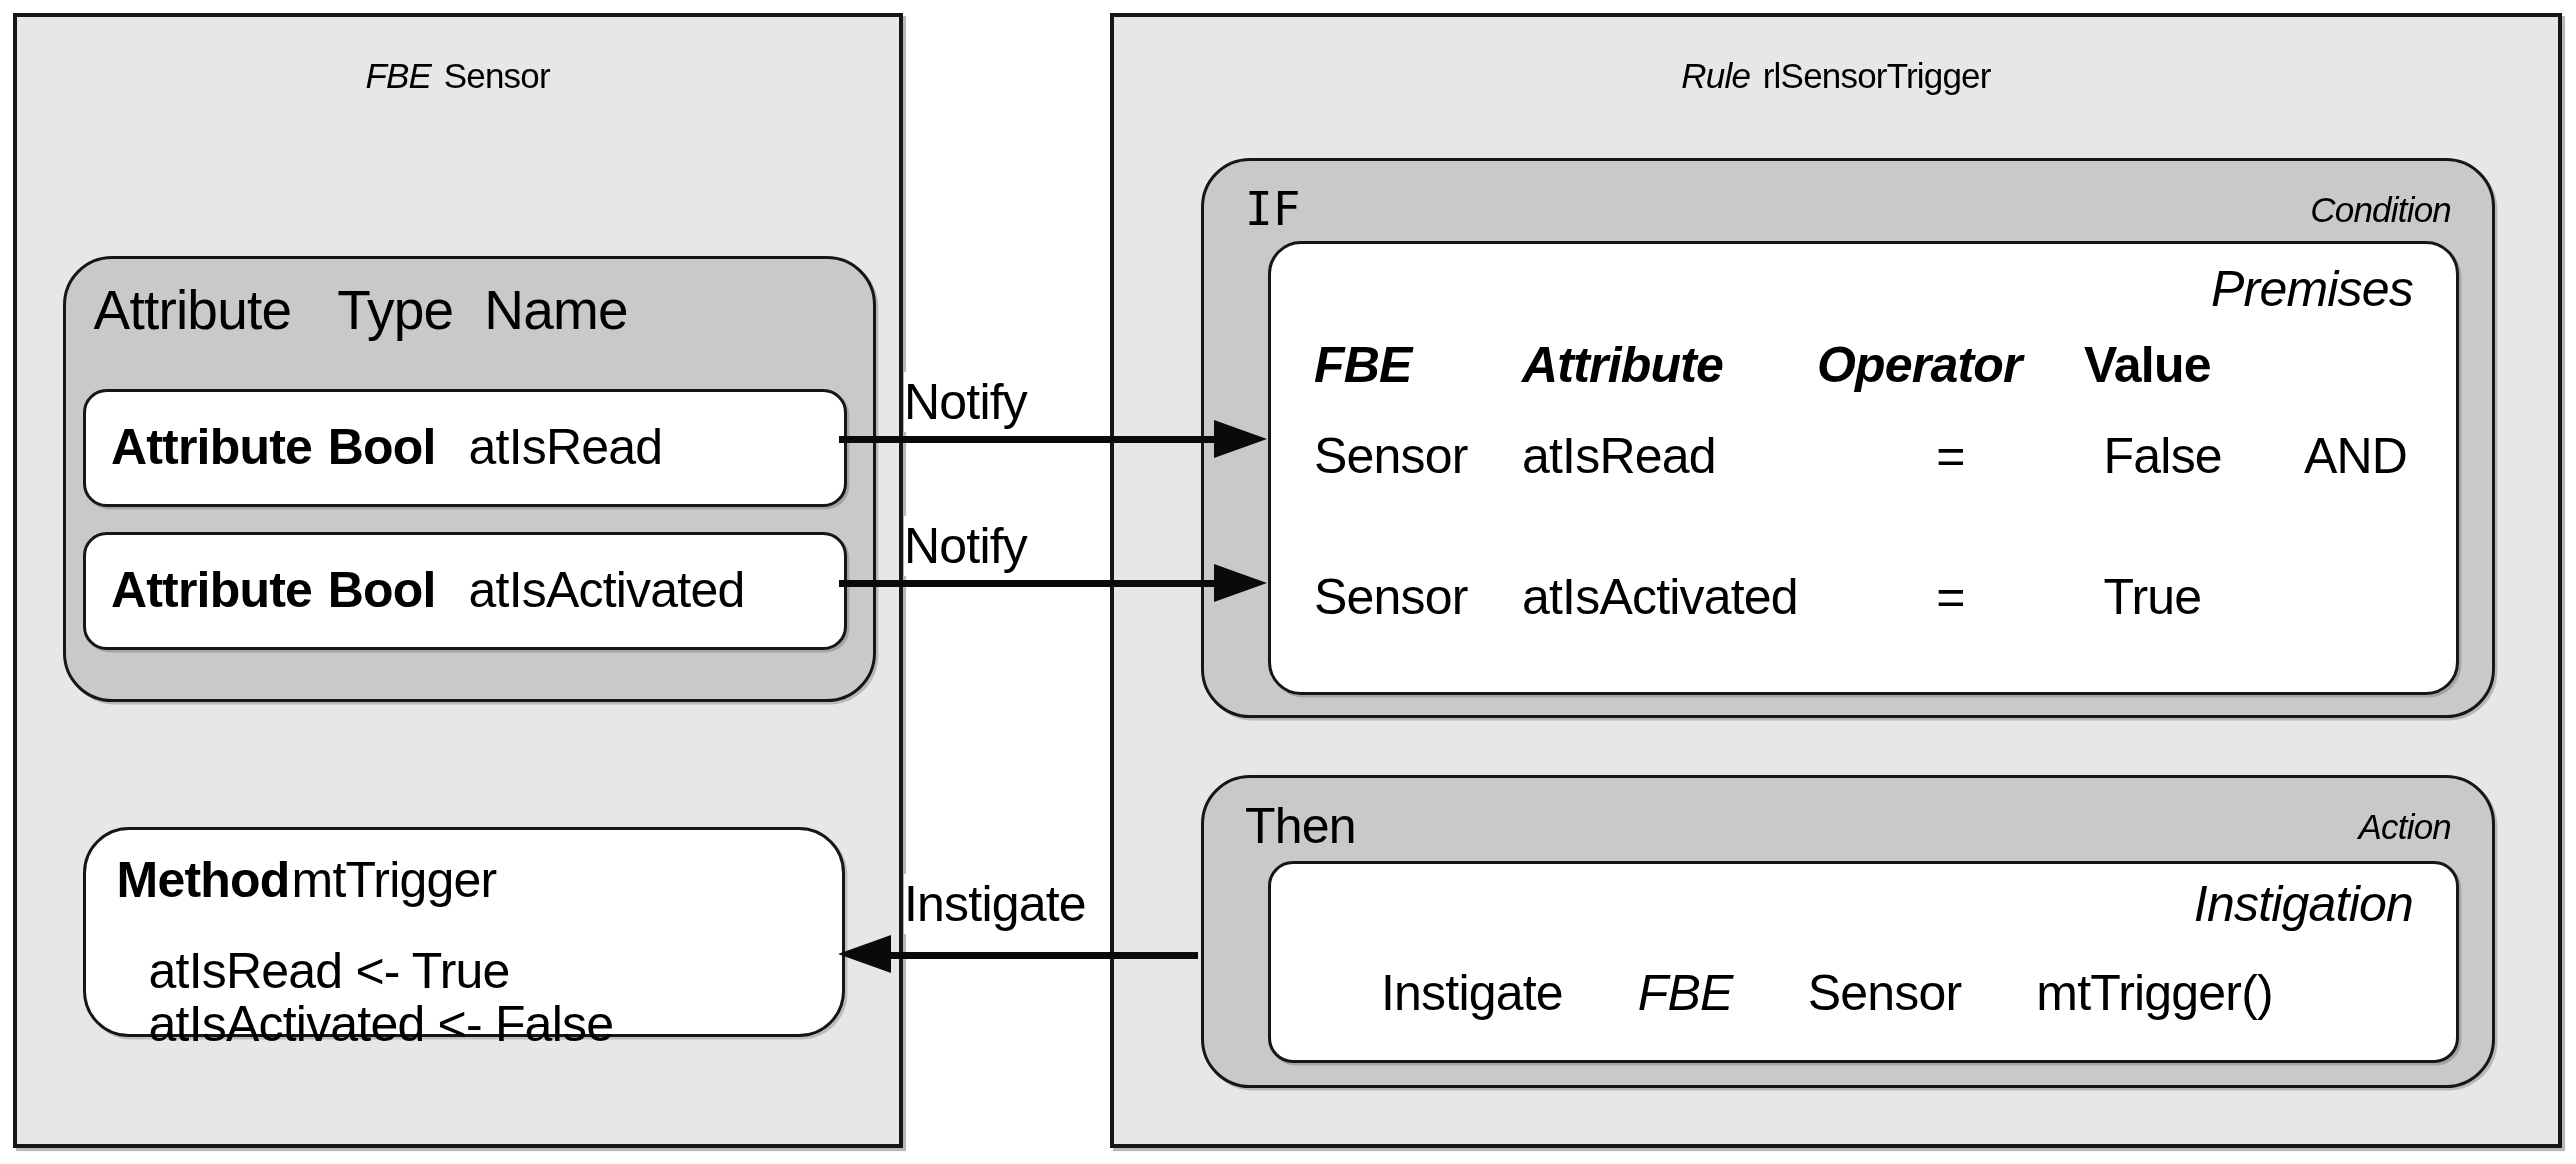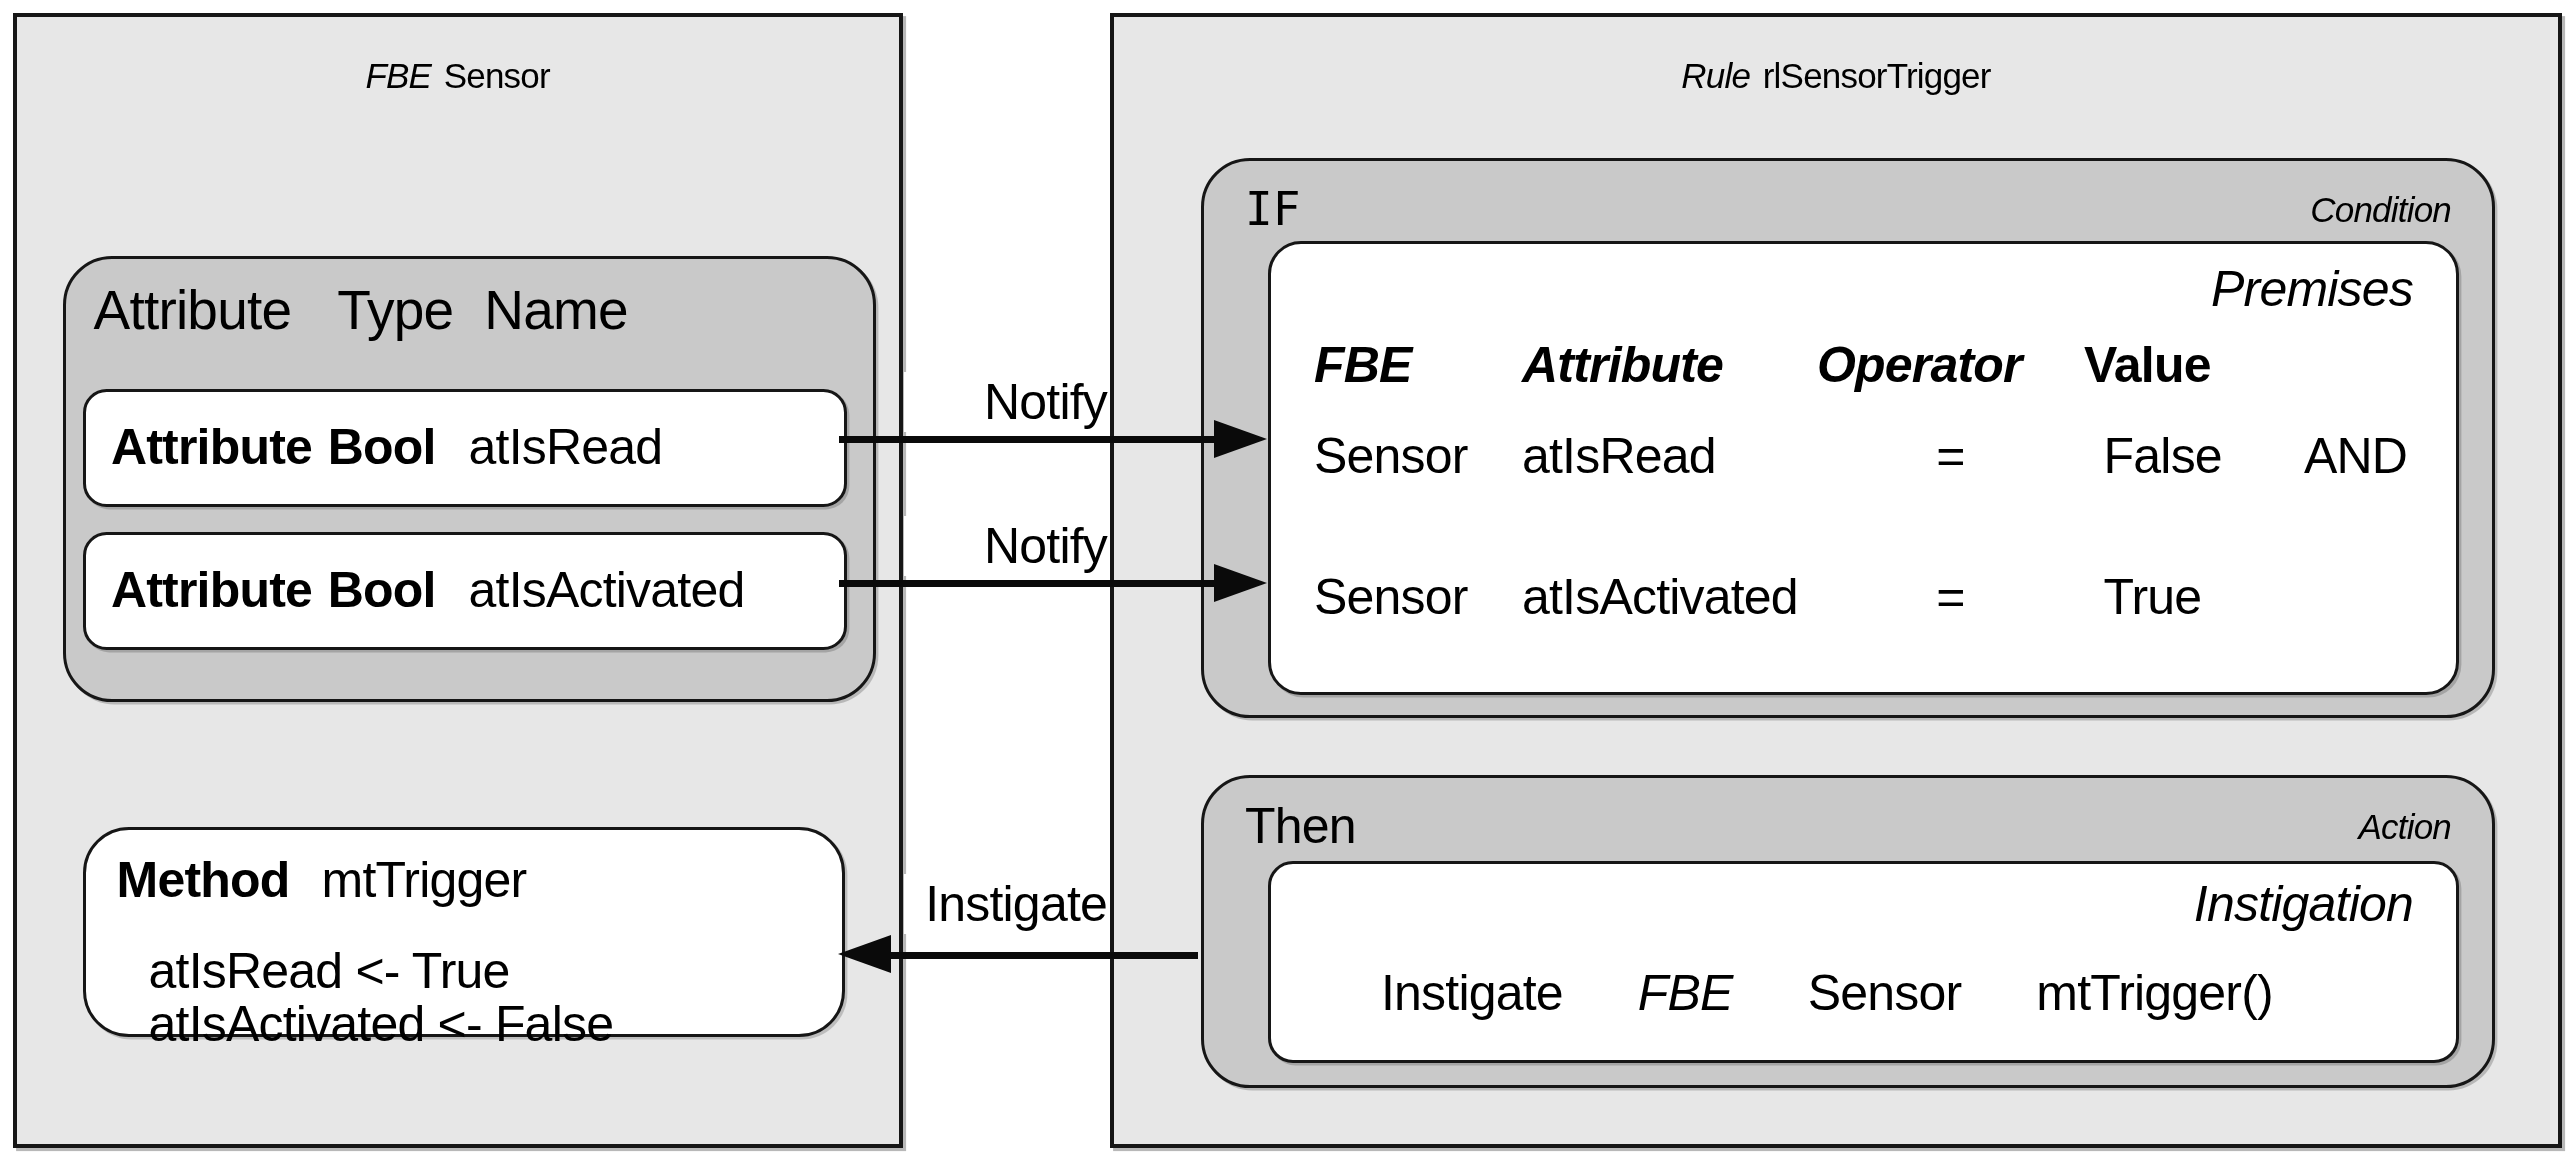--- a/index.html
+++ b/index.html
@@ -33,21 +33,21 @@
          padding-left:43px;font-size:50px;line-height:57px;align-items:center}
   .op-c{text-align:center}
   .val-ind{padding-left:19.6px}
   .inner-label{position:absolute;font-style:italic;font-size:50px;line-height:57px}
   .statement{position:absolute;display:flex;gap:75px;font-size:50px;line-height:57px}
   .hline{position:absolute;height:7px;background:var(--arrow);z-index:5}
   .ahead{position:absolute;width:0;height:0;border-top:19.6px solid transparent;
          border-bottom:19.6px solid transparent;z-index:5}
   .ahead.r{border-left:53px solid var(--arrow)}
   .ahead.l{border-right:53px solid var(--arrow)}
-  .conn-label{position:absolute;width:203px;text-align:right;font-size:50px;line-height:60px;
+  .conn-label{position:absolute;width:203px;text-align:left;font-size:50px;line-height:60px;
               background:var(--canvas-bg);z-index:6}
 </style>
 </head>
 <body>
 
 <div class="canvas">
 
   <div class="panel" style="left:12.6px;top:12.6px;width:890px;height:1135px">
 
     <div class="title">
@@ -72,21 +72,21 @@
           <span class="bold">Attribute</span>
           <span class="bold attr-type">Bool</span>
           <span class="attr-name">atIsActivated</span>
         </div>
       </div>
     </div>
 
     <div class="wbox" style="left:66px;top:810px;width:762px;height:210px;border-radius:46px">
       <div class="box-line" style="left:31px;top:22px">
         <span class="bold">Method</span>
-        <span style="margin-left:32px">mtTrigger</span>
+        <span style="margin-left:2px">mtTrigger</span>
       </div>
       <div class="box-line" style="left:63px;top:113px">atIsRead &lt;- True</div>
       <div class="box-line" style="left:63px;top:166px">atIsActivated &lt;- False</div>
     </div>
   </div>
 
   <div class="panel" style="left:1110px;top:12.6px;width:1452px;height:1135px">
 
     <div class="title">
       <span class="prefix">Rule</span><span>rlSensorTrigger</span>

